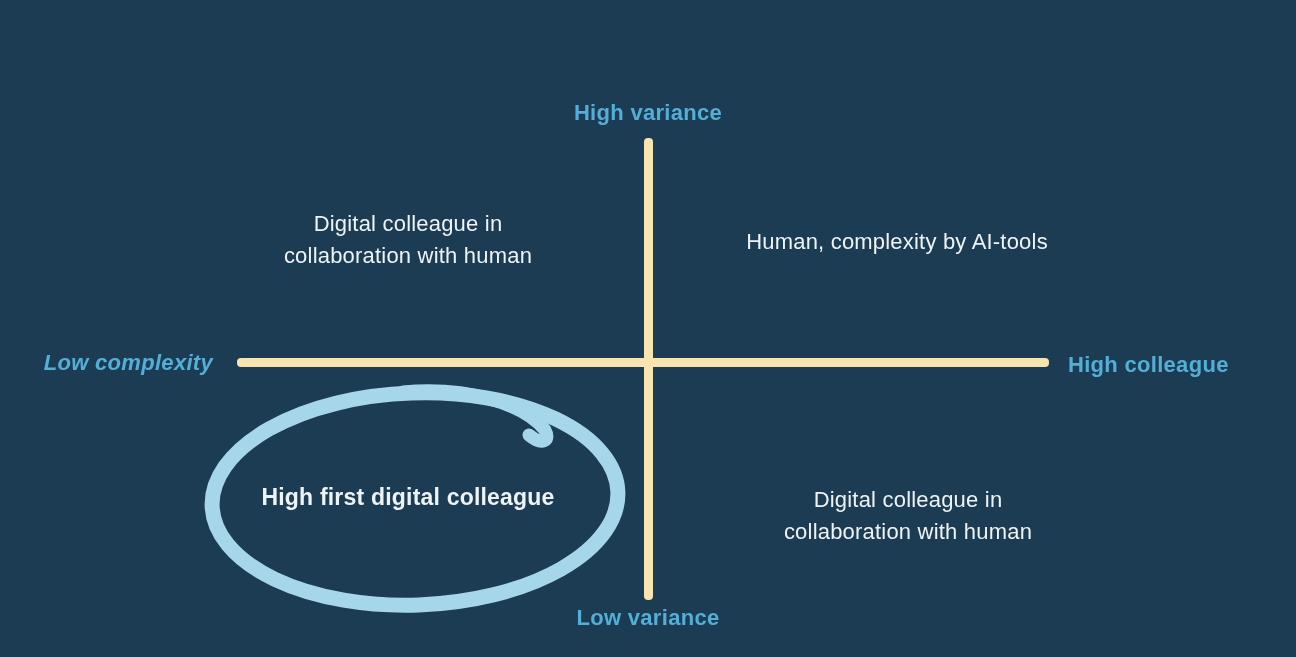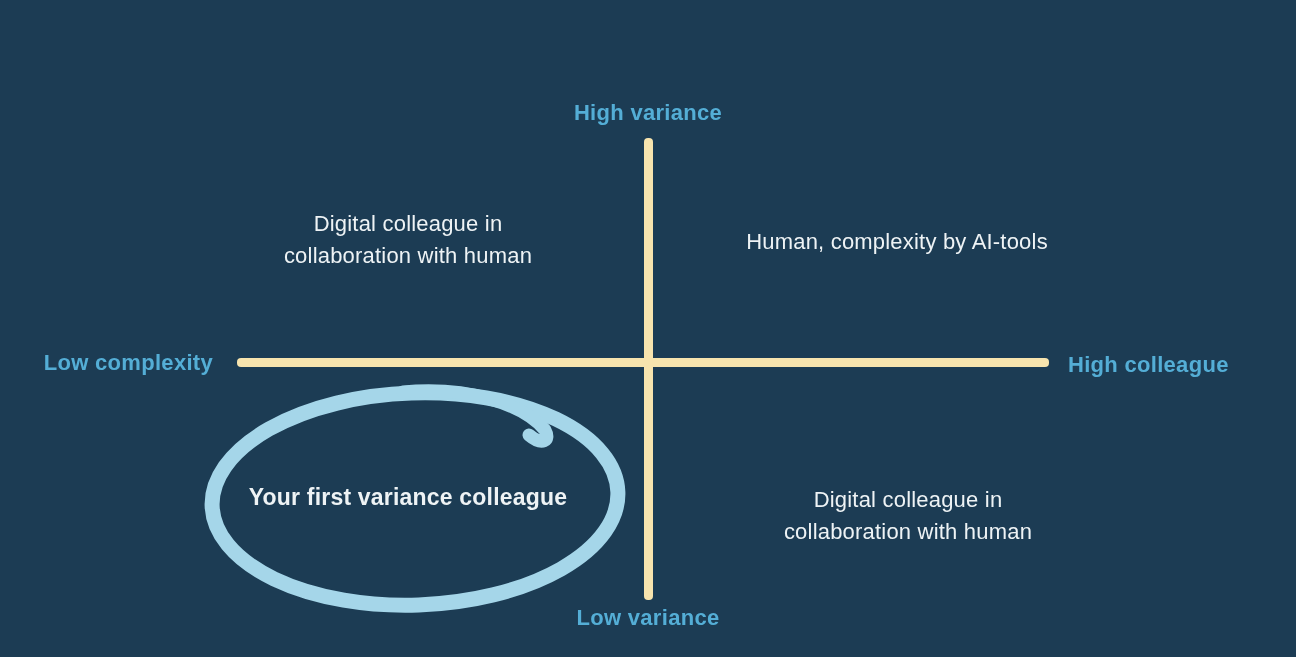--- a/index.html
+++ b/index.html
@@ -47,20 +47,21 @@
     left:648px; top:100px;
     transform:translateX(-50%);
   }
   .axis-label.bottom{
     left:648px; top:605px;
     transform:translateX(-50%);
   }
   .axis-label.left{
     left:213px; top:350px;
     transform:translateX(-100%);
+    font-style:italic;
   }
   .axis-label.right{
     left:1068px; top:352px;
   }
   .quadrant-text{
     position:absolute;
     color:var(--text);
     font-size:22px;
     font-weight:400;
     line-height:1.45;
@@ -117,15 +118,15 @@
   <div class="quadrant-text top-left">Digital colleague in collaboration with human</div>
   <div class="quadrant-text top-right">Human, complexity by AI-tools</div>
   <div class="quadrant-text bottom-right">Digital colleague in collaboration with human</div>
 
   <div class="highlight-circle">
     <svg width="434" height="238" viewBox="0 0 434 238" fill="none" xmlns="http://www.w3.org/2000/svg">
       <ellipse cx="217" cy="121" rx="203" ry="106" stroke="#a5d6e9" stroke-width="15" fill="none" transform="rotate(-2 217 121)"></ellipse>
       <path d="M 205 14 C 270 8 325 26 347 52 C 353 63 344 68 331 57" stroke="#a5d6e9" stroke-width="13" fill="none" stroke-linecap="round" stroke-linejoin="round"></path>
     </svg>
   </div>
-  <div class="highlight-label">Your first variance colleague</div>
+  <div class="highlight-label">High first digital colleague</div>
 
 </div>
 
 </body></html>

